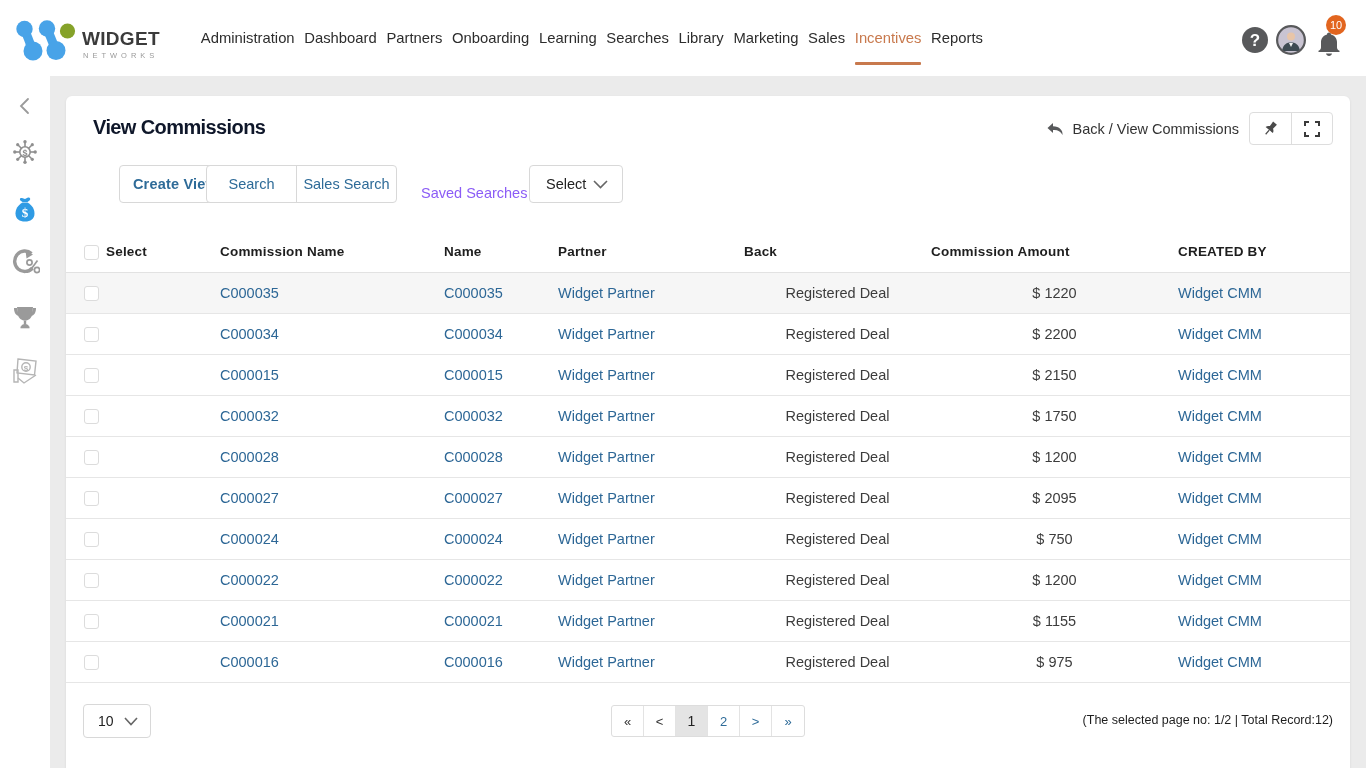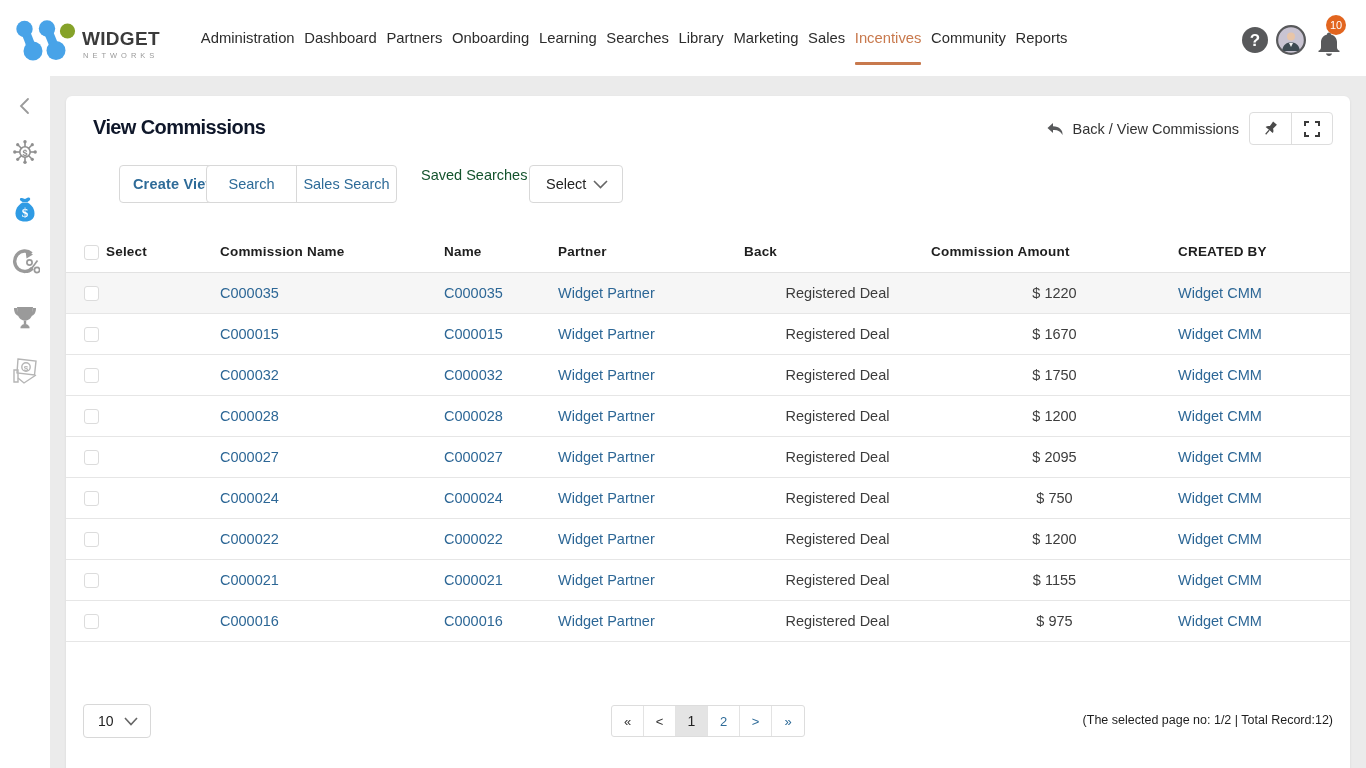--- a/index.html
+++ b/index.html
@@ -28,21 +28,21 @@
 .pinset .pbtn:first-child { border-right:1px solid #ddd; }
 
 
 .toolbar { position:absolute; left:0; top:69px; width:100%; height:38px; }
 .btn { display:inline-flex; align-items:center; justify-content:center; background:#fff; border:1px solid #d8d8d8; border-radius:4px; color:#2e6b98; font-size:14.5px; font-weight:700; letter-spacing:0.2px;margin-left:36px; }
 #btn-create { position:absolute; left:17px; top:0; width:112px; height:38px; }
 .btn-group { position:absolute; left:140px; top:0; height:38px; display:flex; border:1px solid #d8d8d8; border-radius:4px; background:#fff; }
 .btn-group .gbtn { display:flex; align-items:center; justify-content:center; color:#2e6b98; font-size:14.5px; font-weight:500; width:89px; }
 .btn-group .gbtn + .gbtn { width:100px; }
 .btn-group .gbtn + .gbtn { border-left:1px solid #d8d8d8; }
-.savedlbl { position:absolute; left:355px; top:2px; font-size:14.5px; color:#14532d; }
+.savedlbl { position:absolute; left:355px; top:20px; font-size:14.5px; color:#8b5cf6; }
 .selbox { position:absolute; left:463px; top:0; width:94px; height:38px; border:1px solid #d8d8d8; border-radius:4px; background:#fff; display:flex; align-items:center; justify-content:space-between; padding:0 14px 0 16px; font-size:14.5px; color:#222; }
 
 
 table.grid { position:absolute; left:0; top:136px; width:1284px; border-collapse:collapse; table-layout:fixed; }
 table.grid col.c1 { width:154px; } table.grid col.c2 { width:224px; }
 table.grid col.c3 { width:114px; } table.grid col.c4 { width:186px; }
 table.grid col.c5 { width:187px; } table.grid col.c6 { width:247px; }
 table.grid col.c7 { width:172px; }
 table.grid th { text-align:left; font-size:13.5px; font-weight:bold; color:#1e1e1e; height:40px; border-bottom:1px solid #e2e2e2; padding:0; vertical-align:middle; letter-spacing:0.2px; }
 table.grid td { height:41px; font-size:14.5px; border-bottom:1px solid #e6e6e6; padding:0; vertical-align:middle; }
@@ -142,21 +142,20 @@
     <a>Administration</a>
       <a>Dashboard</a>
       <a>Partners</a>
       <a>Onboarding</a>
       <a>Learning</a>
       <a>Searches</a>
       <a>Library</a>
       <a>Marketing</a>
       <a>Sales</a>
       <a class="active">Incentives</a>
-      <a>Community</a>
       <a>Reports</a>
   </div>
   <div class="hicons">
     <svg width="28" height="28" viewBox="0 0 28 28" style="margin-right:7px; margin-left:4px;">
       <circle cx="14" cy="14" r="13" fill="#58595b"></circle>
       <text x="14" y="20" text-anchor="middle" font-size="17" font-weight="bold" fill="#fff" font-family="Liberation Sans">?</text>
     </svg>
     <svg width="30" height="30" viewBox="0 0 30 30" style="margin-right:10px;">
       <circle cx="15" cy="15" r="14" fill="#c9c4d2"></circle>
       <circle cx="15" cy="11.5" r="4" fill="#e8c5a8"></circle>
@@ -240,25 +239,34 @@
       <td class="chk"><span class="cbx"></span></td>
       <td><a class="lnk">C000035</a></td>
           <td><a class="lnk">C000035</a></td>
           <td><a class="lnk">Widget Partner</a></td>
       <td class="dark">Registered Deal</td>
           <td class="dark">$ 1220</td>
           <td><a class="lnk">Widget CMM</a></td>
     </tr>
     <tr>
       <td class="chk"><span class="cbx"></span></td>
+      <td><a class="lnk">C000034</a></td>
+          <td><a class="lnk">C000034</a></td>
+          <td><a class="lnk">Widget Partner</a></td>
+      <td class="dark">Registered Deal</td>
+          <td class="dark">$ 2200</td>
+          <td><a class="lnk">Widget CMM</a></td>
+    </tr>
+    <tr>
+      <td class="chk"><span class="cbx"></span></td>
       <td><a class="lnk">C000015</a></td>
           <td><a class="lnk">C000015</a></td>
           <td><a class="lnk">Widget Partner</a></td>
       <td class="dark">Registered Deal</td>
-          <td class="dark">$ 1670</td>
+          <td class="dark">$ 2150</td>
           <td><a class="lnk">Widget CMM</a></td>
     </tr>
     <tr>
       <td class="chk"><span class="cbx"></span></td>
       <td><a class="lnk">C000032</a></td>
           <td><a class="lnk">C000032</a></td>
           <td><a class="lnk">Widget Partner</a></td>
       <td class="dark">Registered Deal</td>
           <td class="dark">$ 1750</td>
           <td><a class="lnk">Widget CMM</a></td>

